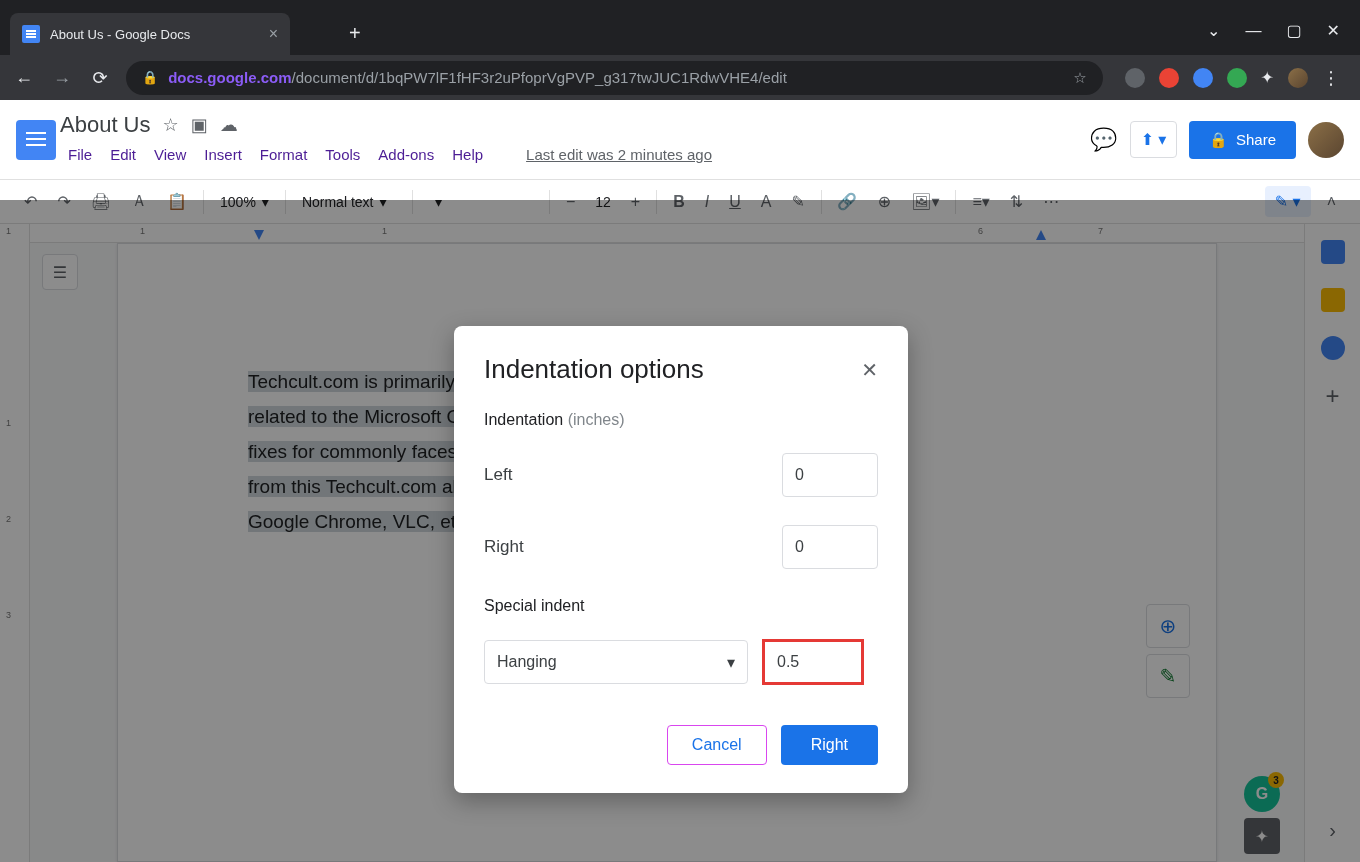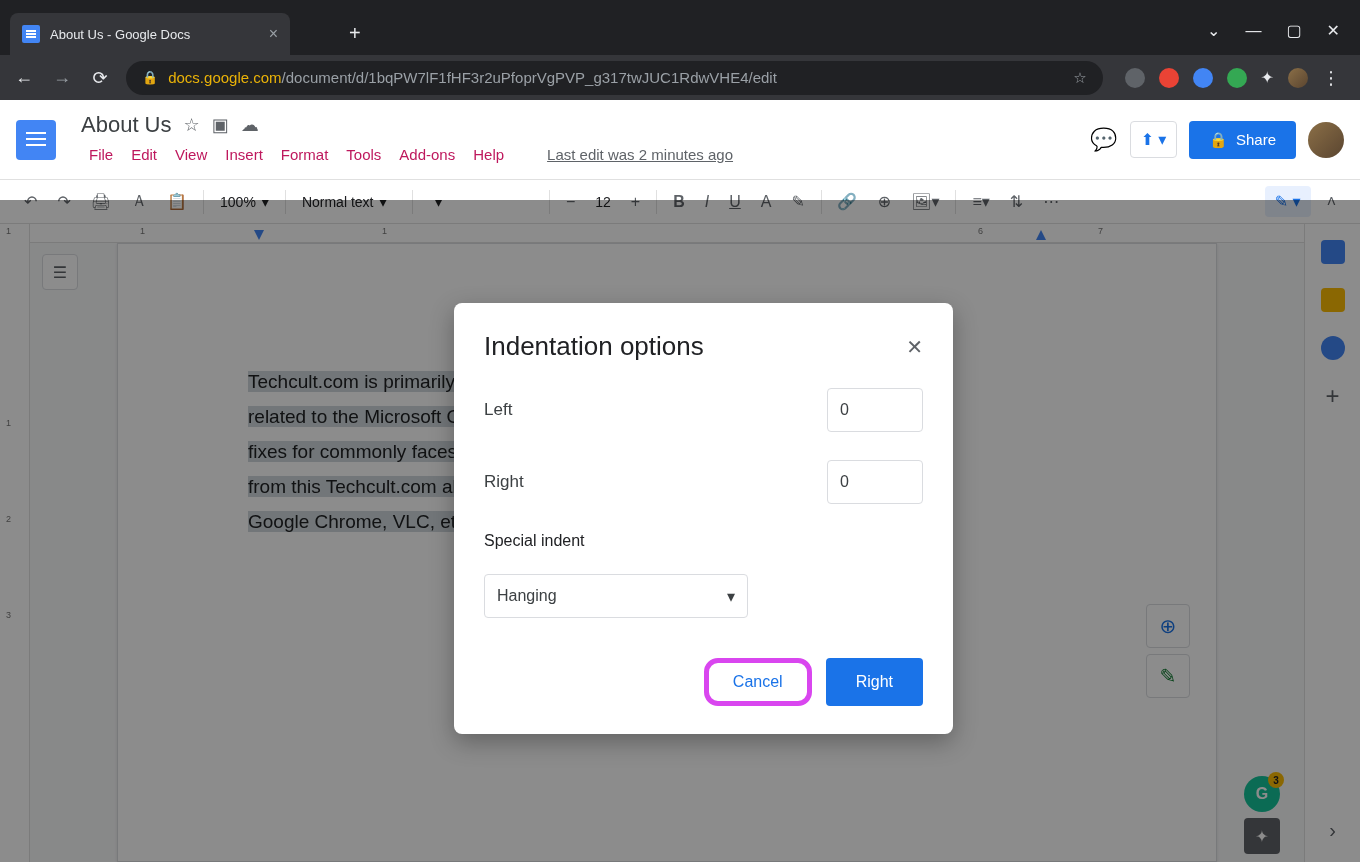--- a/index.html
+++ b/index.html
@@ -13,35 +13,35 @@
 .tab-title { flex: 1; white-space: nowrap; overflow: hidden; text-overflow: ellipsis; }
 .tab-close { color: #9aa0a6; font-size: 16px; cursor: pointer; }
 .new-tab { color: #e8eaed; font-size: 20px; margin: 0 15px 10px; cursor: pointer; }
 .win-controls { margin-left: auto; display: flex; gap: 25px; padding: 0 20px 15px; color: #e8eaed; align-items: center; }
 
 .browser-bar { background: #35363a; height: 45px; display: flex; align-items: center; padding: 0 12px; gap: 14px; }
 .nav-btn { color: #9aa0a6; font-size: 18px; cursor: pointer; width: 24px; text-align: center; }
 .nav-btn.active { color: #e8eaed; }
 .url-bar { flex: 1; background: #202124; border-radius: 20px; height: 34px; display: flex; align-items: center; padding: 0 16px; gap: 10px; color: #9aa0a6; font-size: 15px; }
 .url-bar .lock { font-size: 13px; }
-.url-bar .domain { color: #eab308; }
+.url-bar .domain { color: #8b5cf6; font-weight: bold; }
 .ext-icons { display: flex; gap: 14px; align-items: center; padding: 0 8px; }
 .ext-icon { width: 20px; height: 20px; border-radius: 50%; }
 
 
 .app { background: #fff; height: 762px; position: relative; }
-.app-header { height: 80px; display: flex; align-items: center; padding: 8px 16px; gap: 25px; border-bottom: 1px solid #e0e0e0; }
+.app-header { height: 80px; display: flex; align-items: center; padding: 8px 16px; gap: 4px; border-bottom: 1px solid #e0e0e0; }
 .docs-logo { width: 40px; height: 40px; background: #4285f4; border-radius: 4px; position: relative; }
 .docs-logo::after { content: ''; position: absolute; left: 10px; top: 12px; width: 20px; height: 2px; background: white; box-shadow: 0 6px 0 white, 0 12px 0 white; }
 .title-area { flex: 1; }
 .doc-title-row { display: flex; align-items: center; gap: 12px; }
 .doc-title { font-size: 22px; color: #3c4043; }
 .title-icon { color: #5f6368; font-size: 18px; cursor: pointer; }
 .menus { display: flex; gap: 2px; margin-top: 4px; align-items: center; }
-.menu-item { padding: 4px 8px; font-size: 15px; color: #be185d; cursor: pointer; }
+.menu-item { padding: 4px 8px; font-size: 15px; color: #4c1d95; cursor: pointer; }
 .last-edit { color: #5f6368; text-decoration: underline; margin-left: 25px; text-align: right; }
 .header-right { display: flex; align-items: center; gap: 12px; }
 .comment-btn { font-size: 22px; color: #5f6368; cursor: pointer; }
 .present-btn { border: 1px solid #dadce0; border-radius: 4px; padding: 8px 10px; display: flex; align-items: center; gap: 4px; color: #1a73e8; cursor: pointer; }
 .share-btn { background: #1a73e8; color: white; border-radius: 4px; padding: 10px 20px; font-size: 15px; display: flex; align-items: center; gap: 8px; cursor: pointer; }
 .avatar { width: 36px; height: 36px; border-radius: 50%; background: linear-gradient(135deg,#8b6f47,#5a4530); }
 
 .toolbar { height: 44px; border-bottom: 1px solid #e0e0e0; display: flex; align-items: center; padding: 0 16px; gap: 4px; }
 .tb-btn { padding: 6px 8px; color: #5f6368; cursor: pointer; font-size: 16px; }
 .tb-sep { width: 1px; height: 24px; background: #e0e0e0; margin: 0 4px; }
@@ -68,34 +68,34 @@
 
 .float-buttons { position: absolute; right: 170px; top: 380px; display: flex; flex-direction: column; gap: 6px; }
 .fbtn { width: 44px; height: 44px; border: 1px solid #dadce0; border-radius: 4px; background: white; display: flex; align-items: center; justify-content: center; font-size: 20px; }
 
 .grammarly { position: absolute; right: 80px; bottom: 50px; width: 36px; height: 36px; border-radius: 50%; background: #15c39a; display: flex; align-items: center; justify-content: center; color: white; font-weight: bold; }
 .g-badge { position: absolute; top: -4px; right: -4px; background: #fbbc04; color: #202124; border-radius: 50%; width: 16px; height: 16px; font-size: 10px; display: flex; align-items: center; justify-content: center; }
 .explore { position: absolute; right: 80px; bottom: 8px; width: 36px; height: 36px; background: #5f6368; border-radius: 4px; display: flex; align-items: center; justify-content: center; color: white; }
 
 
 .scrim { position: absolute; left: 0; right: 0; bottom: 0; top: 100px; background: rgba(0,0,0,0.45); }
-.dialog { position: absolute; left: 454px; top: 203px; width: 499px; background: white; border-radius: 8px; box-shadow: 0 8px 24px rgba(0,0,0,0.3); padding: 28px 30px; }
+.dialog { position: absolute; left: 454px; top: 226px; width: 454px; background: white; border-radius: 8px; box-shadow: 0 8px 24px rgba(0,0,0,0.3); padding: 28px 30px; }
 .dlg-head { display: flex; justify-content: space-between; align-items: center; margin-bottom: 26px; }
 .dlg-title { font-size: 26px; color: #202124; font-family: 'Google Sans', Arial, sans-serif; }
 .dlg-close { color: #5f6368; font-size: 20px; cursor: pointer; }
 .dlg-section { font-size: 16px; color: #202124; margin-bottom: 24px; }
 .dlg-section .unit { color: #80868b; }
 .dlg-row { display: flex; justify-content: space-between; align-items: center; margin-bottom: 28px; }
 .dlg-label { font-size: 17px; color: #3c4043; }
 .dlg-input { width: 96px; height: 44px; border: 1px solid #dadce0; border-radius: 4px; padding: 0 12px; font-size: 16px; color: #3c4043; }
 .dlg-select { width: 264px; height: 44px; border: 1px solid #dadce0; border-radius: 4px; padding: 0 12px; font-size: 16px; color: #3c4043; display: flex; align-items: center; justify-content: space-between; cursor: pointer; }
 .special-row { display: flex; gap: 14px; align-items: center; margin-bottom: 40px; }
 .highlight-box { border: 3px solid #e53935; padding: 0; }
 .dlg-actions { display: flex; justify-content: flex-end; gap: 14px; }
-.btn-cancel { border: 5px solid #d946ef; background: white; color: #1a73e8; padding: 10px 24px; border-radius: 14px; font-size: 16px; cursor: pointer; }
+.btn-cancel { border: 1px solid #d946ef; background: white; color: #1a73e8; padding: 10px 24px; border-radius: 4px; font-size: 16px; cursor: pointer; }
 .btn-apply { background: #1a73e8; color: white; padding: 10px 30px; border-radius: 4px; font-size: 16px; cursor: pointer; border: none; }
 </style>
 </head>
 <body>
 
 <div class="browser-top">
   <div class="tab">
     <div class="tab-favicon"></div>
     <div class="tab-title">About Us - Google Docs</div>
     <div class="tab-close">×</div>
@@ -258,34 +258,40 @@
     <div class="explore">✦</div>
   </div>
 
   <div class="scrim"></div>
 
   <div class="dialog">
     <div class="dlg-head">
       <div class="dlg-title">Indentation options</div>
       <div class="dlg-close">✕</div>
     </div>
+    <div class="dlg-section">
+      <span>Indentation</span><span class="unit"> (inches)</span>
+    </div>
     <div class="dlg-row">
       <div class="dlg-label">Left</div>
       <input class="dlg-input" value="0" style="">
     </div>
     <div class="dlg-row">
       <div class="dlg-label">Right</div>
       <input class="dlg-input" value="0" style="">
     </div>
     <div class="dlg-section" style="margin-top:10px">Special indent</div>
     <div class="special-row">
       <div class="dlg-select">
         <span>Hanging</span>
         <span>▾</span>
       </div>
+      <div class="highlight-box">
+        <input class="dlg-input" style="border: none; height: 40px;" value="0.5">
+      </div>
     </div>
     <div class="dlg-actions">
       <button class="btn-cancel">Cancel</button>
       <button class="btn-apply">Right</button>
     </div>
   </div>
 
 </div>
 
 </body></html>

